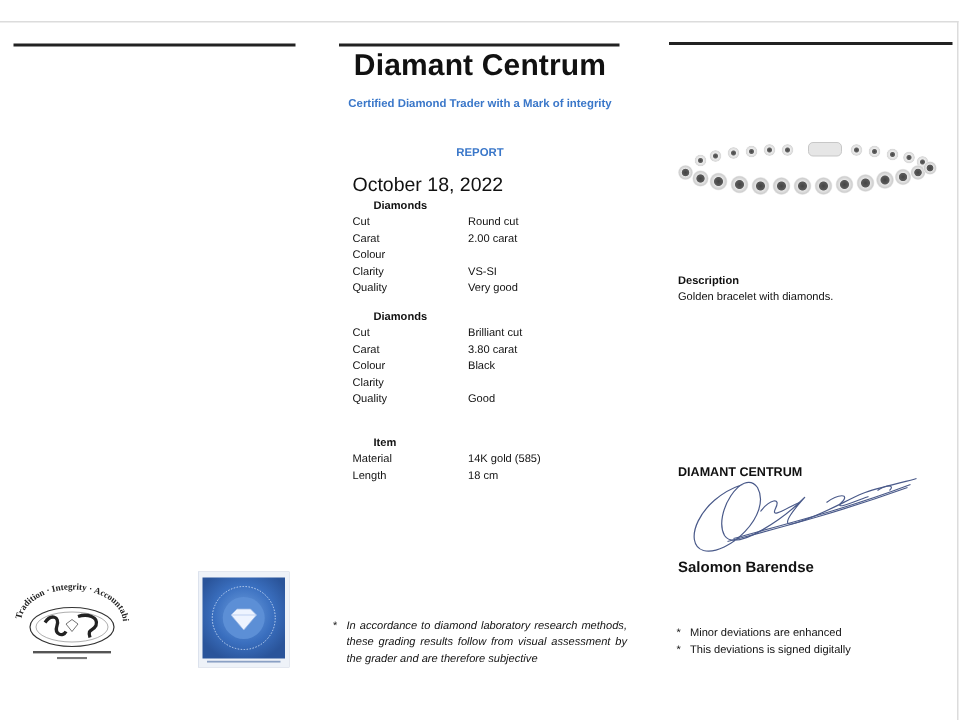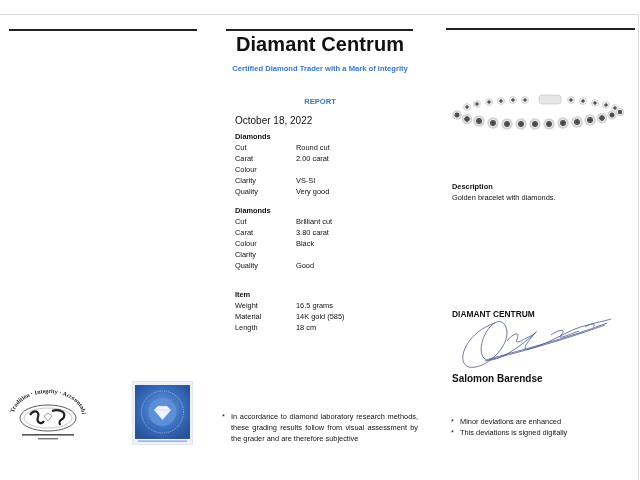--- a/index.html
+++ b/index.html
@@ -22,47 +22,47 @@
   }
   .tagline {
     position: absolute; left: 220px; top: 64px; width: 200px;
     text-align: center; font-size: 7.6px; font-weight: bold; color: #3a77c9;
   }
   .report-label {
     position: absolute; left: 220px; top: 97px; width: 200px;
     text-align: center; font-size: 7.6px; font-weight: bold; color: #3a77c9;
   }
 
-  .date { position: absolute; left: 235px; top: 115px; font-size: 10px; }
+  .date { position: absolute; left: 235px; top: 115px; font-size: 13px; }
 
   .section { position: absolute; left: 235px; width: 180px; font-size: 7.4px; }
-  .section .heading { font-weight: bold; height: 11px; line-height: 11px; }
+  .section .heading { font-weight: bold; height: 11px; line-height: 11px; margin-left: 14px; }
   .section .row { display: flex; height: 11px; line-height: 11px; }
   .section .row .k { width: 61px; }
-  .section .row .v { flex: 1; }
+  .section .row .v { flex: 1; margin-left: 16px; }
   .sec1 { top: 131px; }
   .sec2 { top: 205px; }
   .sec3 { top: 289px; }
 
   .bracelet { position: absolute; left: 449px; top: 93px; width: 176px; width: 176px; height: 42px; }
 
   .desc { position: absolute; left: 452px; top: 181px; font-size: 7.4px; }
   .desc .h { font-weight: bold; height: 11px; line-height: 11px; }
   .desc .t { height: 11px; line-height: 11px; }
 
   .company-sig { position: absolute; left: 452px; top: 309px; font-size: 8.4px; font-weight: bold; }
   .signature { position: absolute; left: 455px; top: 313px; width: 160px; height: 58px; }
   .signer { position: absolute; left: 452px; top: 373px; font-size: 10px; font-weight: bold; }
 
   .note-center {
     position: absolute; left: 222px; top: 411px; width: 196px; font-size: 7.4px;
     line-height: 11px; display: flex;
   }
   .note-center .bullet { width: 9px; flex: none; }
-  .note-center .txt { flex: 1; text-align: justify; text-align-last: left; }
+  .note-center .txt { flex: 1; text-align: justify; text-align-last: left; font-style: italic; }
 
   .notes-right { position: absolute; left: 451px; top: 416px; font-size: 7.4px; }
   .notes-right .item { display: flex; height: 11px; line-height: 11px; }
   .notes-right .bullet { width: 9px; }
 
   .seal-left { position: absolute; left: 8px; top: 385px; width: 80px; height: 58px; }
   .seal-right { position: absolute; left: 132px; top: 381px; width: 61px; height: 64px; }
 </style>
 </head>
 <body>
@@ -120,24 +120,20 @@
       <span class="k">Clarity</span>
     </div>
   <div class="row">
       <span class="k">Quality</span>
       <span class="v">Good</span>
     </div>
 </div>
 
 <div class="section sec3">
   <div class="heading">Item</div>
-  <div class="row">
-      <span class="k">Weight</span>
-      <span class="v">16.5 grams</span>
-    </div>
   <div class="row">
       <span class="k">Material</span>
       <span class="v">14K gold (585)</span>
     </div>
   <div class="row">
       <span class="k">Length</span>
       <span class="v">18 cm</span>
     </div>
 </div>
 

